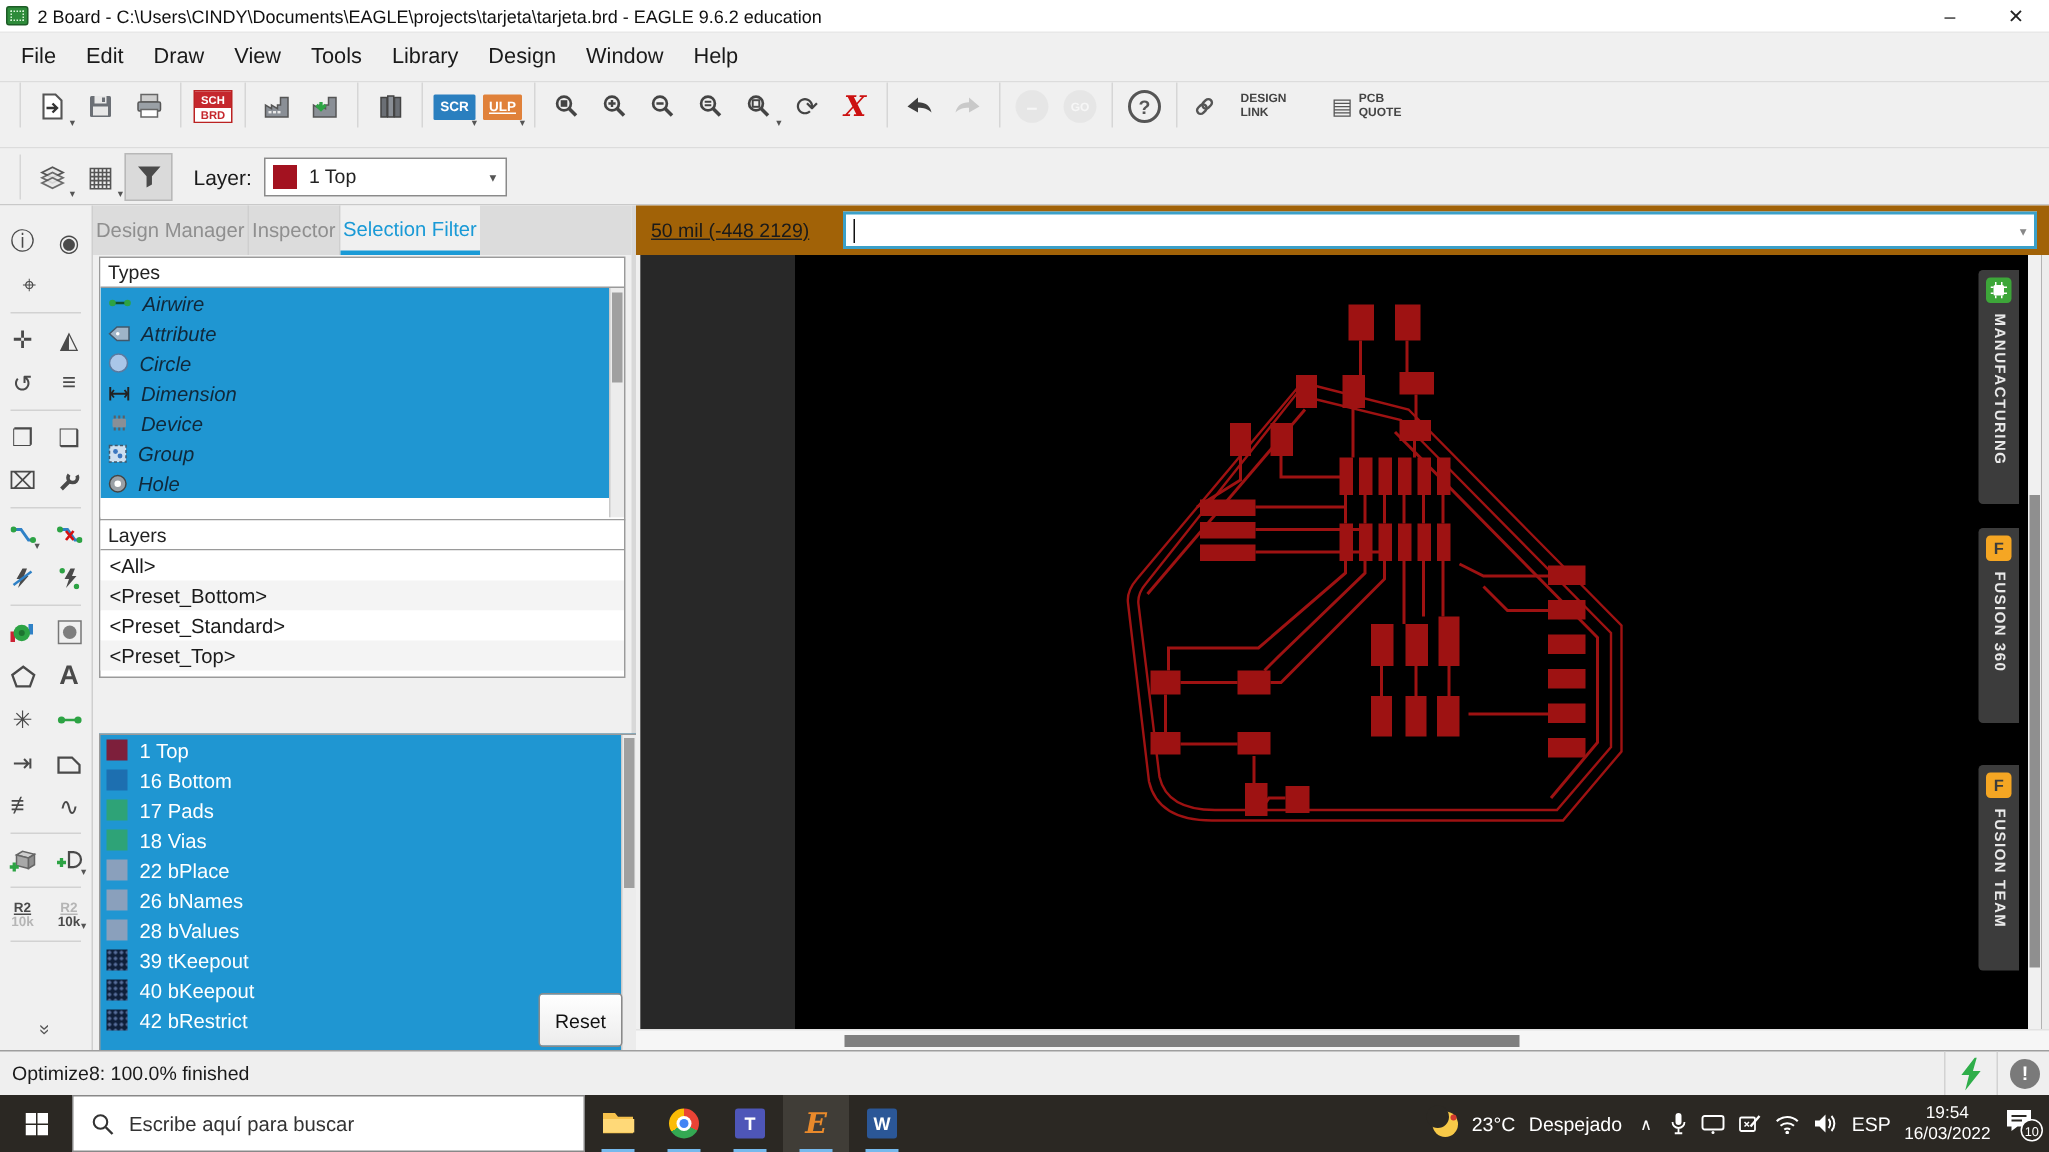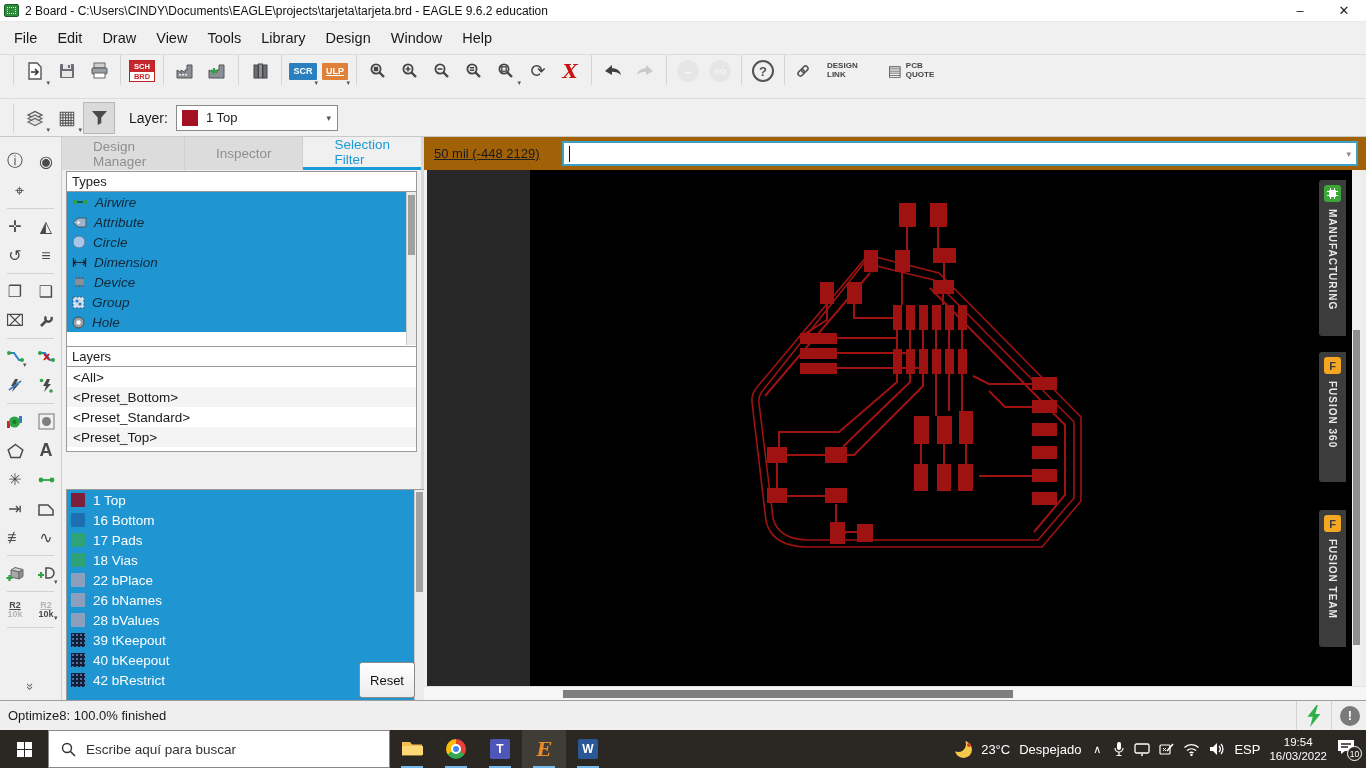--- a/index.html
+++ b/index.html
@@ -44,21 +44,21 @@
   .prow{display:flex;justify-content:center;gap:6px;margin:4px 0;}
   .ptool{width:25px;height:25px;display:flex;align-items:center;justify-content:center;font-size:16px;color:#4a4a4a;position:relative;}
   .ptool svg{display:block;}
   .phr{border-top:1px solid #d2d2d2;margin:5px 7px;}
   .rtxt{font-size:9px;font-weight:bold;line-height:1;text-align:center;}
   .rtxt .dim{color:#b5b5b5;}
   .pal-chevron{position:absolute;bottom:6px;left:0;right:0;text-align:center;color:#555;font-size:13px;transform:rotate(90deg);}
   
   .panel{position:absolute;left:62px;top:137px;width:362px;bottom:68px;background:#f0f0f0;border-right:3px solid #d8d8d8;}
   .ptabs{height:33px;display:flex;background:#dcdcdc;align-items:stretch;}
-  .ptab{padding:0 31px;display:flex;align-items:center;font-size:13.5px;color:#8f8f8f;border-right:1px solid #cfcfcf;}
+  .ptab{padding:0 2px;display:flex;align-items:center;font-size:13.5px;color:#8f8f8f;border-right:1px solid #cfcfcf;}
   .ptab.active{background:#f0f0f0;color:#1a9ad6;border-bottom:3px solid #1a9ad6;border-right:none;}
   .group{position:absolute;left:4px;right:4px;border:1px solid #9a9a9a;background:#fff;}
   .ghdr{height:20px;border-bottom:1px solid #9a9a9a;padding:2px 5px;font-size:13px;color:#222;background:#fff;}
   .tlist{position:relative;height:153px;overflow:hidden;background:#fff;font-style:italic;}
   .trow{display:flex;align-items:center;gap:7px;padding-left:5px;background:#1f96d2;color:#10283a;font-size:13.5px;height:20px;margin-right:10px;}
   .vsc{position:absolute;right:0;top:0;bottom:0;width:10px;background:#ececec;border-left:1px solid #c9c9c9;}
   .vsc .thumb{position:absolute;left:1px;right:1px;background:#a0a0a0;}
   .preset-row{height:20px;display:flex;align-items:center;padding-left:6px;font-size:13.5px;color:#1a1a1a;background:#fff;}
   .preset-row:nth-child(even){background:#f4f4f4;}
   .clist{position:relative;height:222px;overflow:hidden;background:#1f96d2;}

